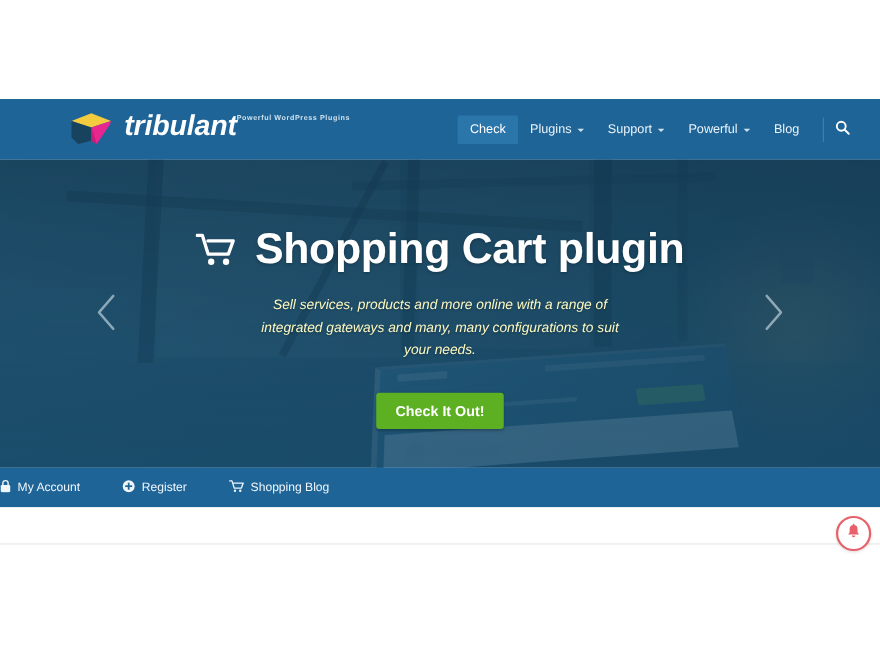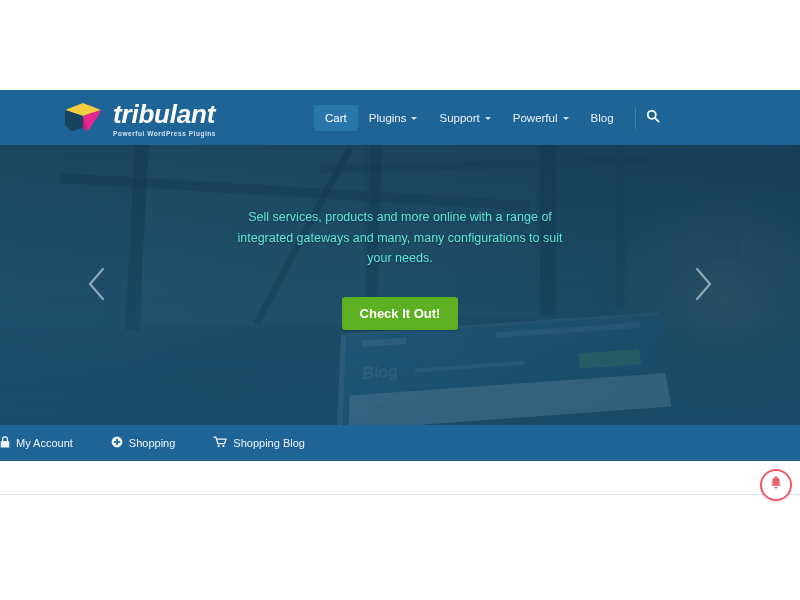--- a/index.html
+++ b/index.html
@@ -26,21 +26,21 @@
     align-items: center;
     padding: 0 0 0 62px;
     position: relative;
     z-index: 30;
   }
 
   .brand { display: flex; align-items: flex-start; gap: 9px; text-decoration: none; }
 
   .brand-mark { width: 42px; height: 36px; position: relative; margin-top: 2px; }
 
-  .brand-text { display: flex; flex-direction: column; justify-content: center; padding-top: 2px; }
+  .brand-text { display: flex; flex-direction: row; justify-content: center; padding-top: 2px; }
 
   .brand-name {
     font-size: 26px;
     font-style: italic;
     font-weight: 700;
     color: #ffffff;
     line-height: 1;
     letter-spacing: -0.2px;
   }
 
@@ -164,26 +164,27 @@
     font-size: 39px;
     font-weight: 700;
     line-height: 1.05;
     letter-spacing: -0.3px;
     text-shadow: 0 1px 3px rgba(0,0,0,.28);
   }
 
   .hero-title .cart-ic { display: inline-flex; align-items: center; }
 
   .hero-sub {
-    margin-top: 0;
-    color: #5eead4;
+    margin-top: 19px;
+    color: #fef9c3;
     font-size: 12.5px;
     line-height: 1.65;
     max-width: 330px;
     text-shadow: 0 1px 2px rgba(0,0,0,.3);
+    font-style: italic;
   }
 
   .hero-cta {
     margin-top: 28px;
     display: inline-block;
     background: #5cb022;
     color: #ffffff;
     font-size: 13px;
     font-weight: 700;
     padding: 9px 18px;
@@ -262,21 +263,21 @@
       </span>
       <span class="brand-text">
         <span class="brand-name">tribulant</span>
         <span class="brand-tagline">Powerful WordPress Plugins</span>
       </span>
     </a>
 
     <nav class="main-nav">
 
       <a class="nav-item is-active" href="#">
-        <span>Cart</span>
+        <span>Check</span>
       </a>
 
       <a class="nav-item" href="#">
         <span>Plugins</span>
         <i class="caret"></i>
       </a>
 
       <a class="nav-item" href="#">
         <span>Support</span>
         <i class="caret"></i>
@@ -347,20 +348,30 @@
     <button class="slide-arrow next">
       <span>
         <svg width="20" height="34" viewBox="0 0 20 34" aria-hidden="true">
           <polyline points="4,2 17,17 4,32" fill="none" stroke="#cfe0ea" stroke-width="2.2" stroke-linecap="round" stroke-linejoin="round"></polyline>
         </svg>
       </span>
     </button>
 
     <div class="hero-inner">
 
+      <h1 class="hero-title">
+        <span class="cart-ic">
+          <svg width="38" height="32" viewBox="0 0 38 32" aria-hidden="true">
+            <path d="M1 3 h5 l5.2 17 h18.4 l4.4 -12 h-23" fill="none" stroke="#ffffff" stroke-width="3" stroke-linecap="round" stroke-linejoin="round"></path>
+            <circle cx="14" cy="27" r="2.9" fill="#ffffff"></circle>
+            <circle cx="27.5" cy="27" r="2.9" fill="#ffffff"></circle>
+          </svg>
+        </span>
+        <span>Shopping Cart plugin</span>
+      </h1>
 
       <p class="hero-sub">Sell services, products and more online with a range of integrated gateways and many, many configurations to suit your needs.</p>
 
       <button class="hero-cta">Check It Out!</button>
 
     </div>
   </section>
 
   <div class="utility-bar">
 
@@ -375,21 +386,21 @@
     </a>
 
     <a class="util-link" href="#">
       <span>
         <svg width="12" height="12" viewBox="0 0 12 12" aria-hidden="true">
           <circle cx="6" cy="6" r="5.4" fill="#f0f7fc"></circle>
           <rect x="5.2" y="2.8" width="1.6" height="6.4" fill="#1f6496"></rect>
           <rect x="2.8" y="5.2" width="6.4" height="1.6" fill="#1f6496"></rect>
         </svg>
       </span>
-      <span>Shopping</span>
+      <span>Register</span>
     </a>
 
     <a class="util-link" href="#">
       <span>
         <svg width="14" height="12" viewBox="0 0 16 14" aria-hidden="true">
           <path d="M0.8 1.4 h2.4 l2.4 7.6 h7.6 l1.9 -5.3 h-9.9" fill="none" stroke="#f0f7fc" stroke-width="1.4" stroke-linecap="round" stroke-linejoin="round"></path>
           <circle cx="6.4" cy="11.8" r="1.3" fill="#f0f7fc"></circle>
           <circle cx="12" cy="11.8" r="1.3" fill="#f0f7fc"></circle>
         </svg>
       </span>

